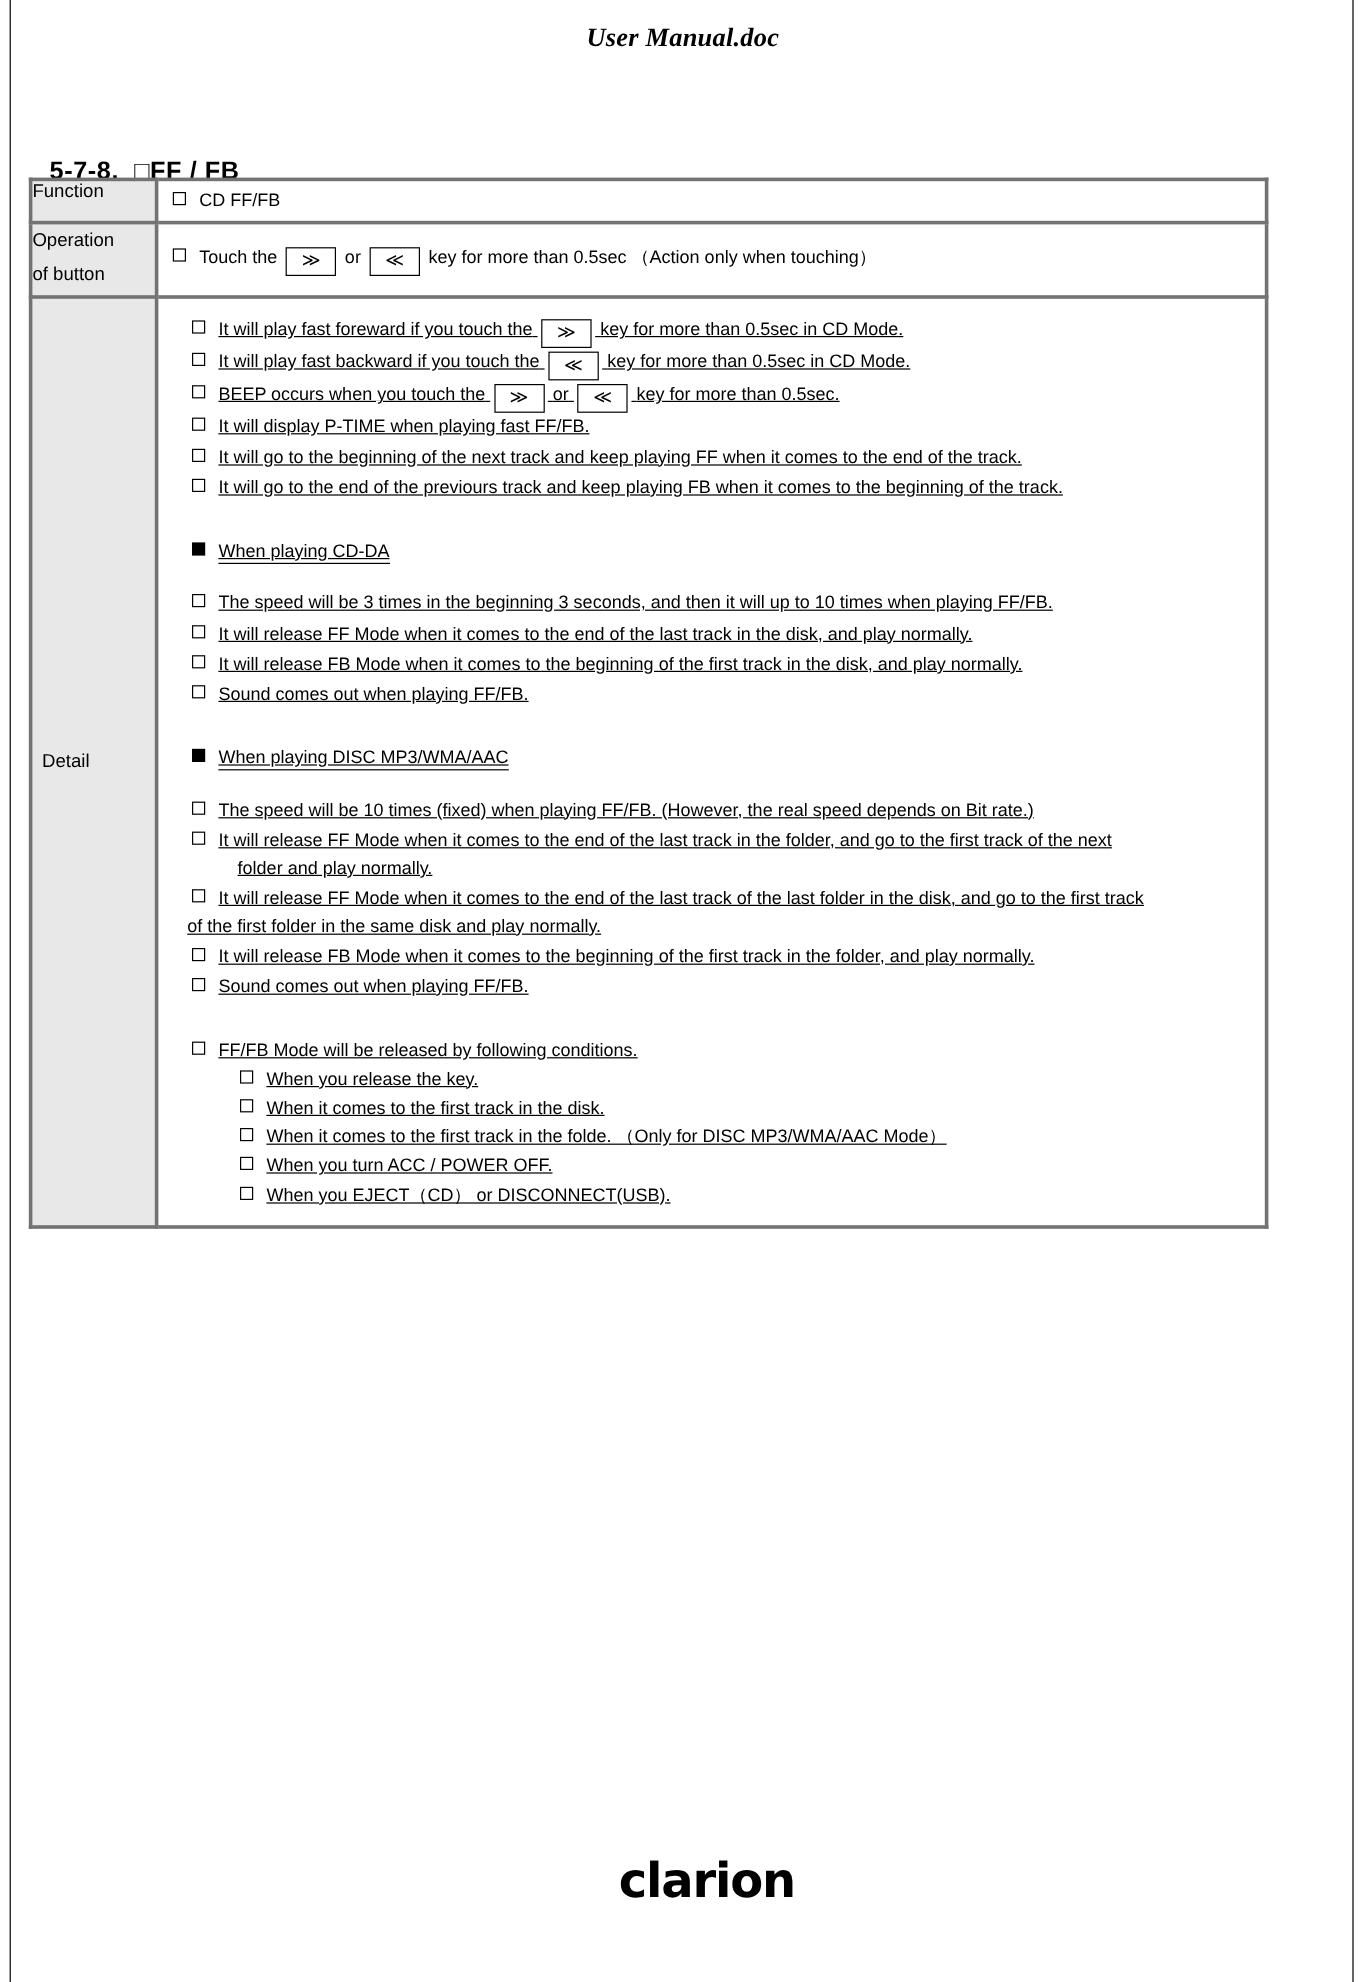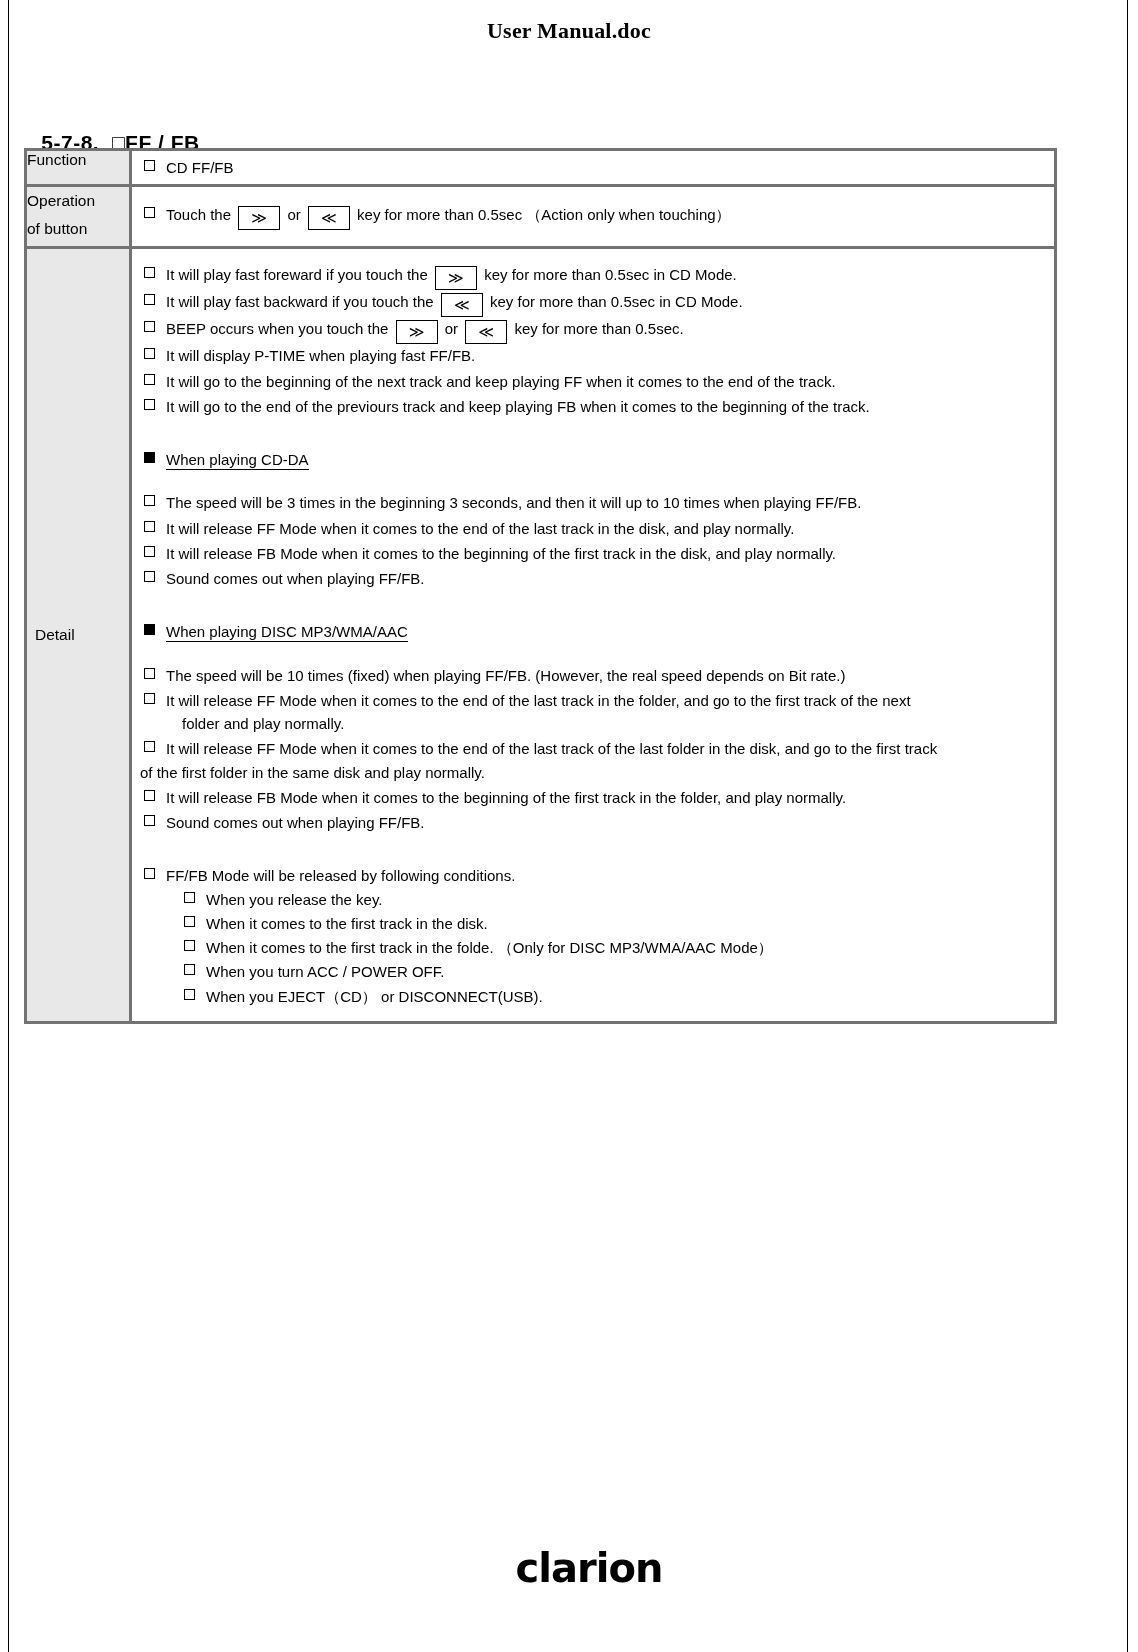--- a/index.html
+++ b/index.html
@@ -30,20 +30,21 @@
   }
 
   .doc-title {
     position: absolute;
     left: 0; top: 18px; width: 1138px;
     text-align: center;
     font-family: "Liberation Serif", serif;
     font-weight: bold;
     font-size: 22px;
     letter-spacing: 0.2px;
+    font-style: italic;
   }
 
   .section-heading {
     position: absolute;
     left: 16px; top: 107px;
     font-size: 21px;
     font-weight: bold;
     letter-spacing: 0.5px;
     white-space: pre;
   }
@@ -78,21 +79,21 @@
   .label-cell .lines {
     line-height: 1.78;
   }
   .body-cell {
     padding: 6px 8px 8px 8px;
     font-size: 15px;
     line-height: 1.5;
   }
   .row-function .body-cell { padding: 5px 8px 5px 8px; }
   .row-operation .body-cell { padding: 16px 8px 16px 8px; }
-  .row-detail .body-cell { padding: 14px 8px 12px 8px; }
+  .row-detail .body-cell { padding: 14px 8px 12px 24px; text-decoration: underline; }
 
   
   .item {
     display: block;
     position: relative;
     padding-left: 26px;
     margin: 0;
     font-size: 15px;
     line-height: 1.55;
   }

